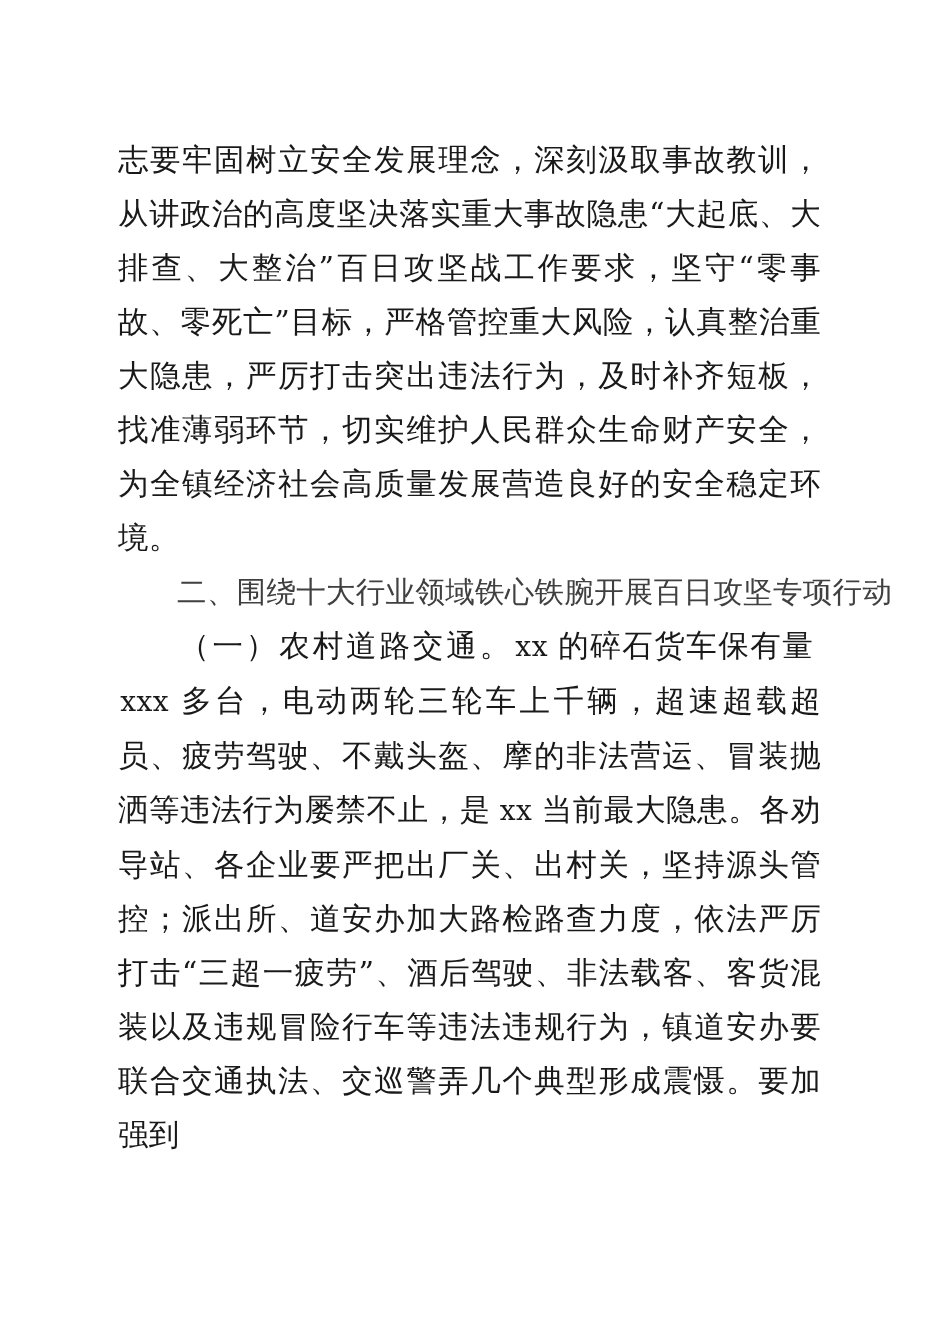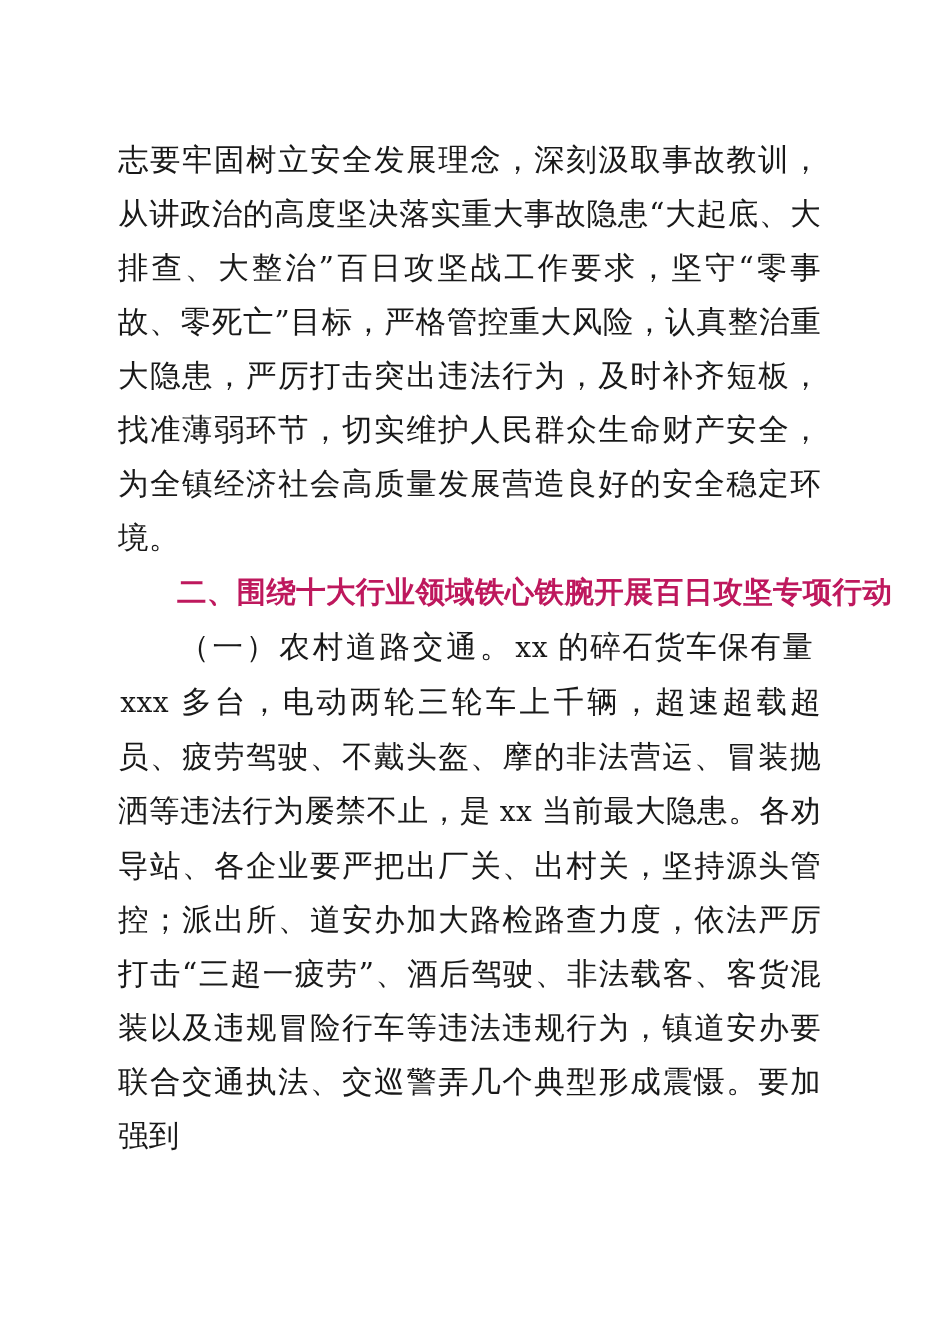--- a/index.html
+++ b/index.html
@@ -57,33 +57,33 @@
   .lat {
     font-family: "DejaVu Serif", "Liberation Serif", serif;
     font-size: 0.92em;
     letter-spacing: 0.5px;
     padding: 0 0.08em;
   }
 
   
   .h1-cn {
     font-family: "Liberation Sans", "DejaVu Sans", sans-serif;
-    font-weight: 700;
+    font-weight: 400;
     font-size: 29.5px;
     line-height: 54px;
-    color: #be185d;
+    color: #404040;
     margin: 0;
     text-indent: 2em;
     letter-spacing: 0.3px;
     white-space: nowrap;
   }
 
   
   .kai {
-    font-family: Liberation Sans, sans-serif;
+    font-family: Liberation Serif, serif;
     font-weight: 400;
     letter-spacing: 1.6px;
   }
 
   
   .sp { display: inline-block; width: 0.22em; }
 </style>
 </head>
 <body>
 

